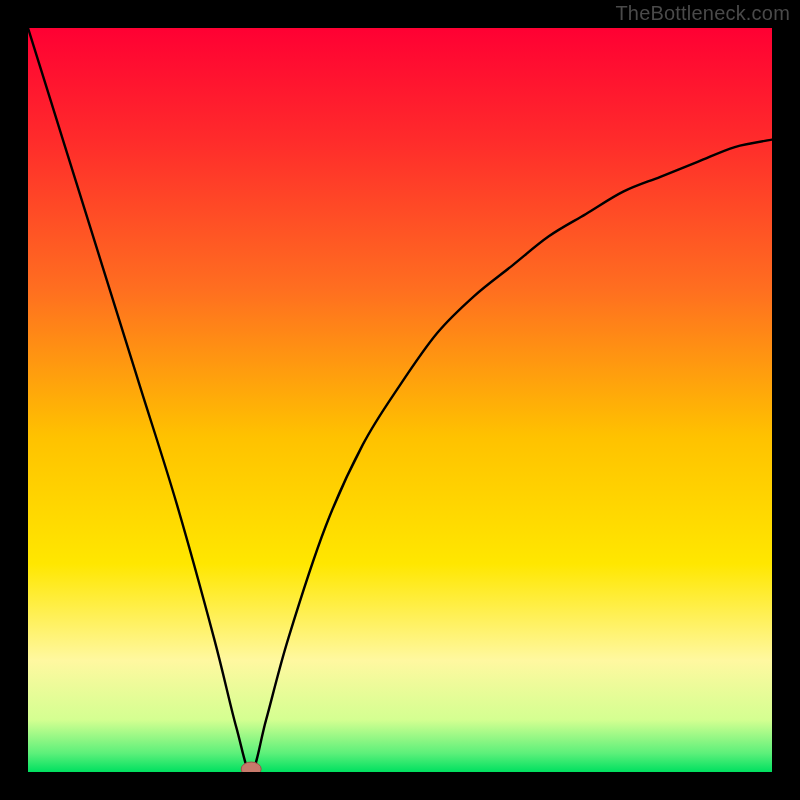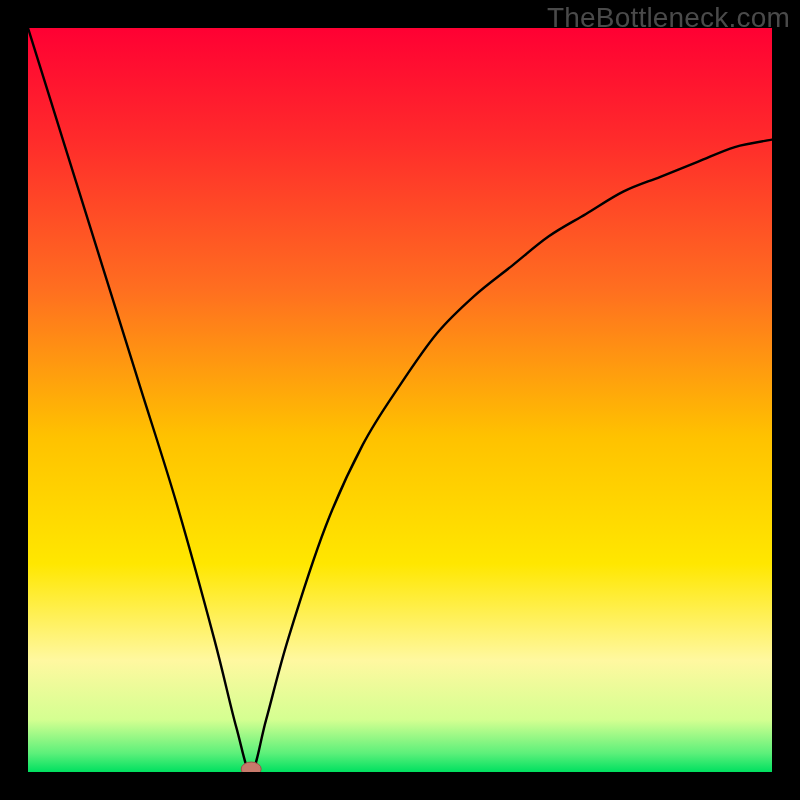--- a/index.html
+++ b/index.html
@@ -24,21 +24,21 @@
     top: 28px;
     left: 28px;
     width: 744px;
     height: 744px;
   }
   .watermark {
     position: absolute;
     top: 2px;
     right: 10px;
     color: #4a4a4a;
-    font-size: 28px;
+    font-size: 20px;
     font-weight: 500;
     letter-spacing: 0.2px;
     user-select: none;
   }
 </style>
 </head>
 <body>
 
 <div class="frame">
   <div class="plot">

